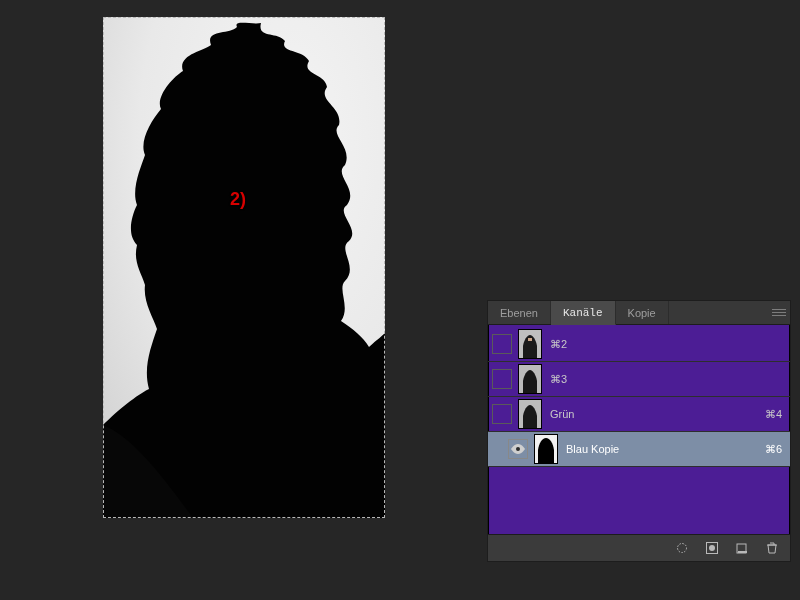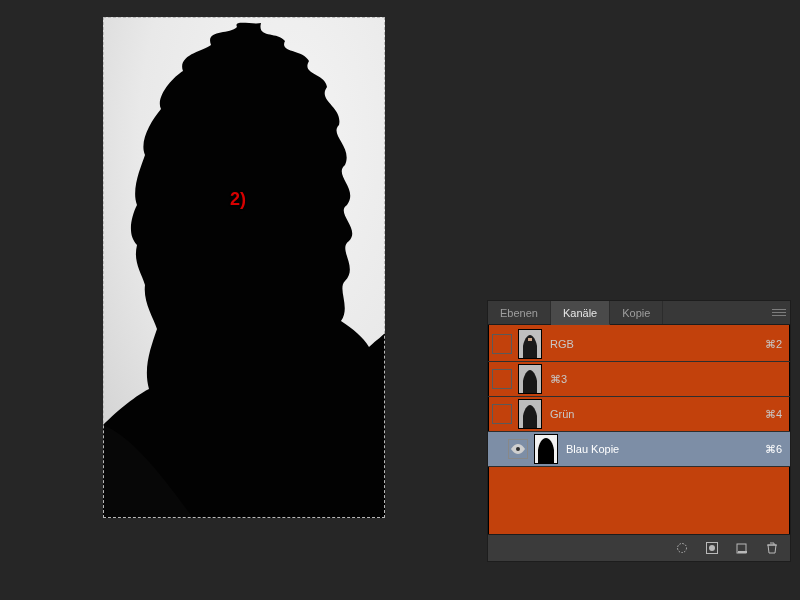--- a/index.html
+++ b/index.html
@@ -5,24 +5,24 @@
   html,body{margin:0;padding:0;width:800px;height:600px;background:#262626;font-family:"Helvetica Neue",Arial,sans-serif;overflow:hidden;color:#c8c8c8;}
   .stage{position:absolute;inset:0;}
   .canvas-frame{position:absolute;left:103px;top:17px;width:282px;height:501px;}
   .ants{position:absolute;inset:0;border:1px dashed #b8b8b8;pointer-events:none;}
   .annot{position:absolute;color:#d70000;font:600 18px/1 Arial;text-shadow:0 0 2px rgba(0,0,0,.6);}
   .annot.a2{left:230px;top:190px;}
   .annot.a1{left:582px;top:484px;}
   .arrow1{position:absolute;left:546px;top:459px;width:40px;height:30px;pointer-events:none;}
   .arrow1 svg{overflow:visible;}
   
-  .panel{position:absolute;left:487px;top:300px;width:302px;height:260px;background:#c2410c;border:1px solid #1d1d1d;box-shadow:0 0 0 1px #000 inset;font-size:11px;}
+  .panel{position:absolute;left:487px;top:300px;width:302px;height:260px;background:#4c1d95;border:1px solid #1d1d1d;box-shadow:0 0 0 1px #000 inset;font-size:11px;}
   .tabs{height:23px;background:#383838;border-bottom:1px solid #1c1c1c;display:flex;align-items:stretch;position:relative;}
   .tab{padding:0 12px;display:flex;align-items:center;color:#9e9e9e;cursor:pointer;border-right:1px solid #2c2c2c;}
-  .tab.active{background:#4a4a4a;color:#e6e6e6;border-bottom:1px solid #4a4a4a;margin-bottom:-1px;}
+  .tab.active{background:#4a4a4a;color:#e6e6e6;border-bottom:1px solid #4a4a4a;margin-bottom:-1px;font-family:Liberation Mono, monospace;}
   .tab-menu{position:absolute;right:4px;top:4px;width:14px;height:14px;display:flex;flex-direction:column;justify-content:center;gap:2px;cursor:pointer;}
   .tab-menu span{height:1px;background:#7d7d7d;display:block;}
   .rows{padding-top:2px;}
   .row{display:flex;align-items:center;height:34px;padding:0 8px 0 4px;border-bottom:1px solid #2e2e2e;cursor:pointer;}
   .row.sel{background:#7d8ea6;color:#fff;padding-left:20px;}
   .eye{width:18px;height:18px;border:1px solid #5a5a5a;margin-right:6px;display:flex;align-items:center;justify-content:center;flex:none;}
   .eye svg{display:none;}
   .row.visible .eye{border-color:#888;}
   .row.visible .eye svg{display:block;}
   .thumb{width:22px;height:28px;margin-right:8px;flex:none;background:#111;border:1px solid #000;}
@@ -111,21 +111,20 @@
     <div class="rows" id="rows">
         <div class="row">
           <div class="eye"></div>
           <div class="thumb">
             <svg viewBox="0 0 22 28">
               <rect width="22" height="28" fill="#bfbfbf"></rect>
               <path d="M4 28V16c1-6 4-11 7-11s6 5 7 11v12z" fill="#1a1a1a"></path>
               <rect x="9" y="8" width="4" height="3" fill="#caa488"></rect>
             </svg>
           </div>
-          <div class="name">RGB</div>
           <div class="shortcut">⌘2</div>
         </div>
         <div class="row">
           <div class="eye"></div>
           <div class="thumb">
             <svg viewBox="0 0 22 28">
               <rect width="22" height="28" fill="#bcbcbc"></rect>
               <path d="M4 28V16c1-6 4-11 7-11s6 5 7 11v12z" fill="#181818"></path>
             </svg>
           </div>

